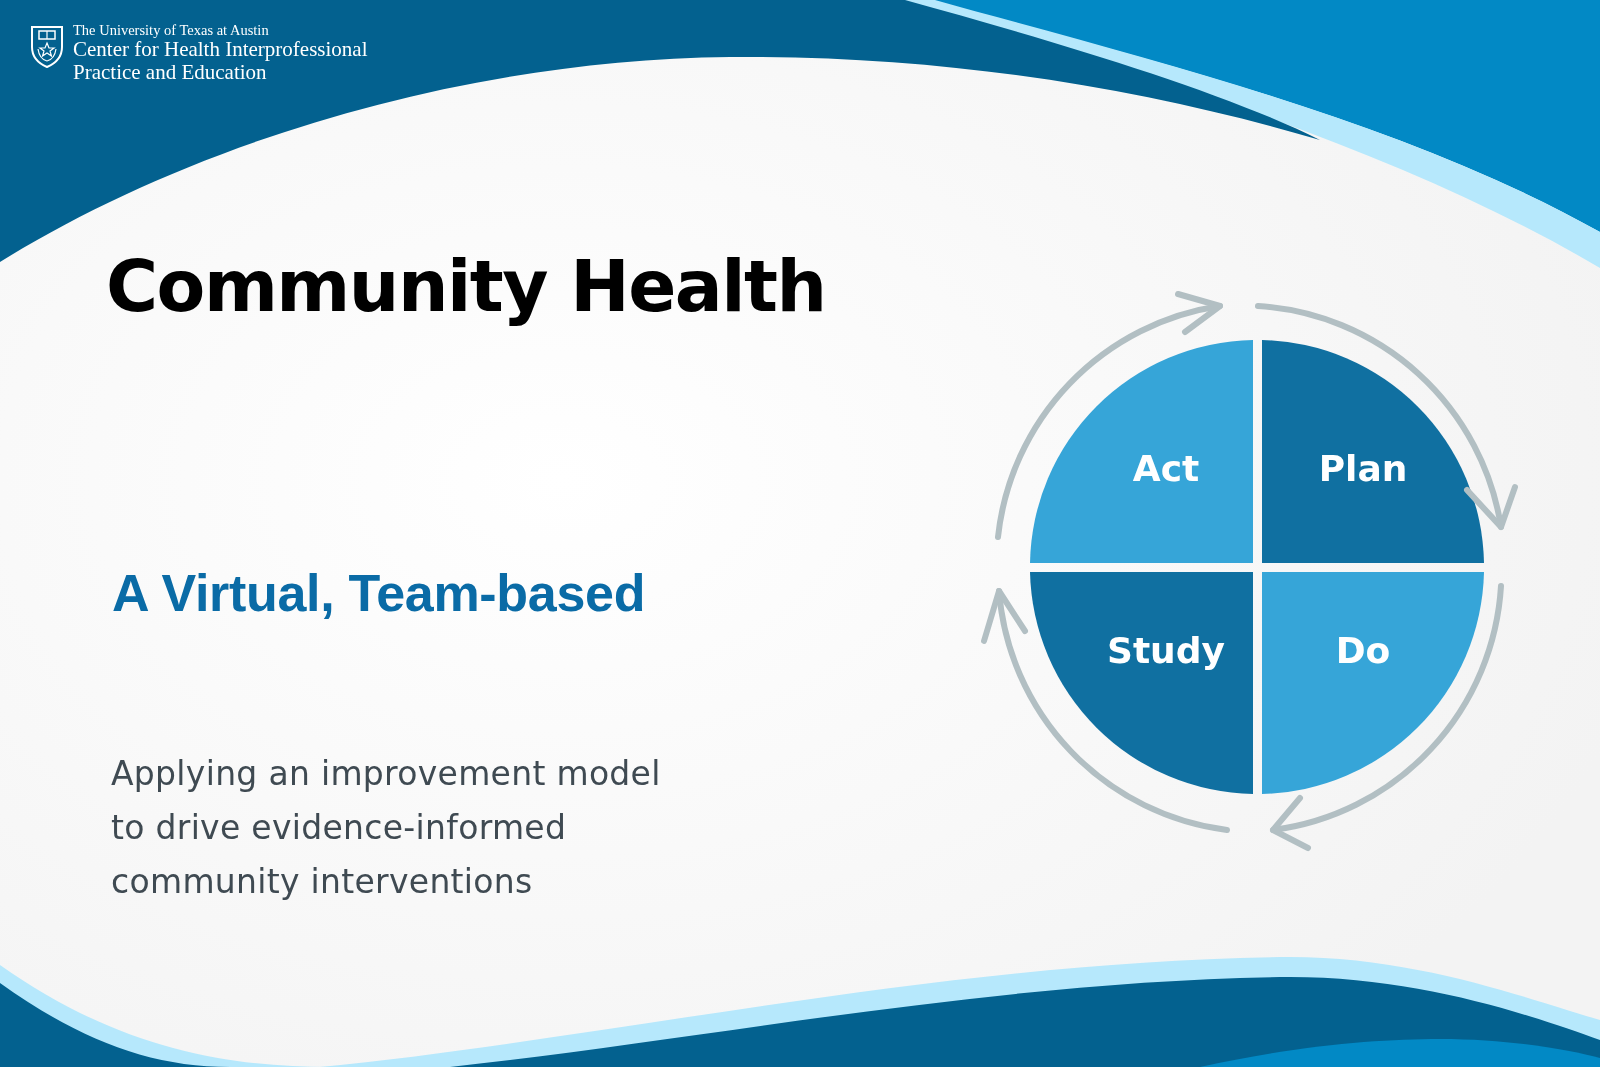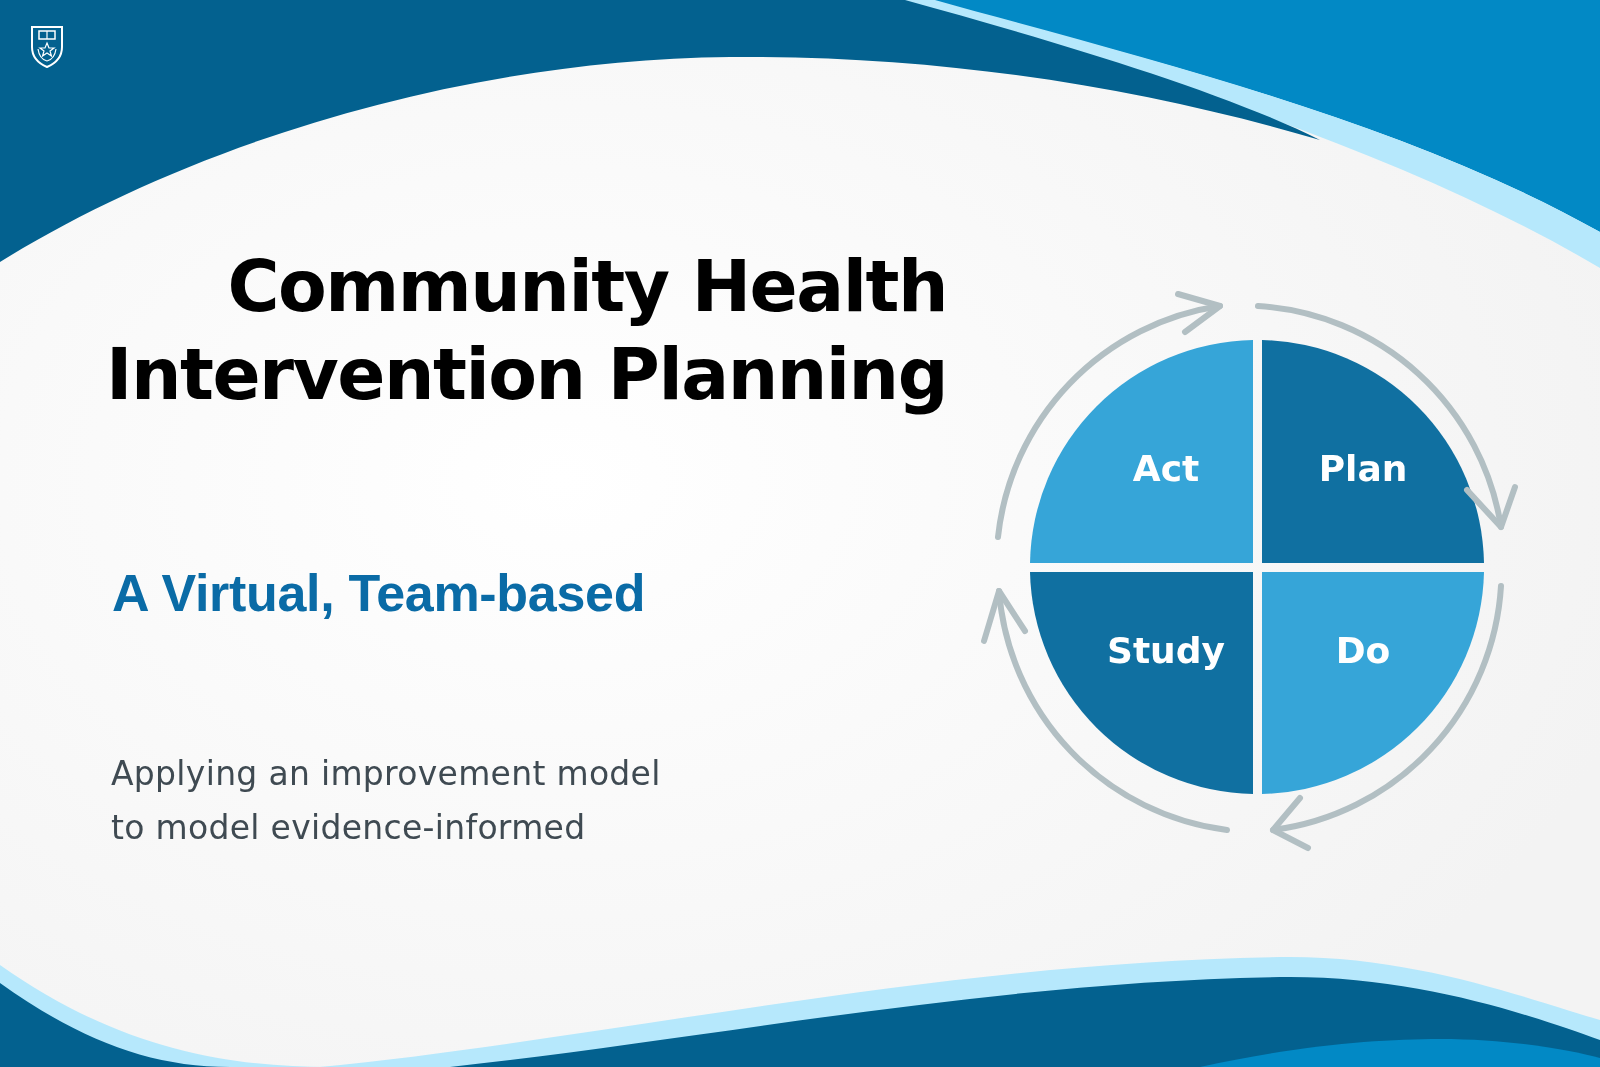--- a/index.html
+++ b/index.html
@@ -60,34 +60,39 @@
 </svg>
 
 <div class="logo">
   <svg viewBox="0 0 34 44" xmlns="http://www.w3.org/2000/svg">
     <path d="M 2 2 L 32 2 L 32 22 C 32 33, 24 39, 17 42 C 10 39, 2 33, 2 22 Z" fill="none" stroke="#fff" stroke-width="2"></path>
     <rect x="9" y="6" width="16" height="8" fill="none" stroke="#fff" stroke-width="1.5"></rect>
     <line x1="17" y1="6" x2="17" y2="14" stroke="#fff" stroke-width="1.2"></line>
     <polygon points="17,18 19,23 24,23 20,26 21.5,31 17,28 12.5,31 14,26 10,23 15,23" fill="none" stroke="#fff" stroke-width="1.2"></polygon>
     <path d="M 8 24 C 9 31, 13 35, 17 36 C 21 35, 25 31, 26 24" fill="none" stroke="#fff" stroke-width="1.2"></path>
   </svg>
+  <div class="logo-text">
+    <div class="logo-univ">The University of Texas at Austin</div>
+    <div class="logo-center">Center for Health Interprofessional</div>
+    <div class="logo-center">Practice and Education</div>
+  </div>
 </div>
 
 <h1 class="title">
   <div>Community Health</div>
-  <div>Intervention Planning</div>
 </h1>
 
 <h2 class="subtitle">
   <div>A Virtual, Team-based</div>
 </h2>
 
 <p class="body-text">
   <span style="display:block">Applying an improvement model</span>
-  <span style="display:block">to model evidence-informed</span>
+  <span style="display:block">to drive evidence-informed</span>
+  <span style="display:block">community interventions</span>
 </p>
 
 <svg class="diagram" viewBox="0 0 580 580" xmlns="http://www.w3.org/2000/svg">
 
   <path d="M 283 283 L 60 283 A 227 227 0 0 1 283 60 Z" fill="#36a5d8"></path>
   <path d="M 292 283 L 292 60 A 227 227 0 0 1 514 283 Z" fill="#1070a1"></path>
   <path d="M 283 292 L 283 514 A 227 227 0 0 1 60 292 Z" fill="#1070a1"></path>
   <path d="M 292 292 L 514 292 A 227 227 0 0 1 292 514 Z" fill="#36a5d8"></path>
 
   <text class="quad-label" x="196" y="201" text-anchor="middle">Act</text>

